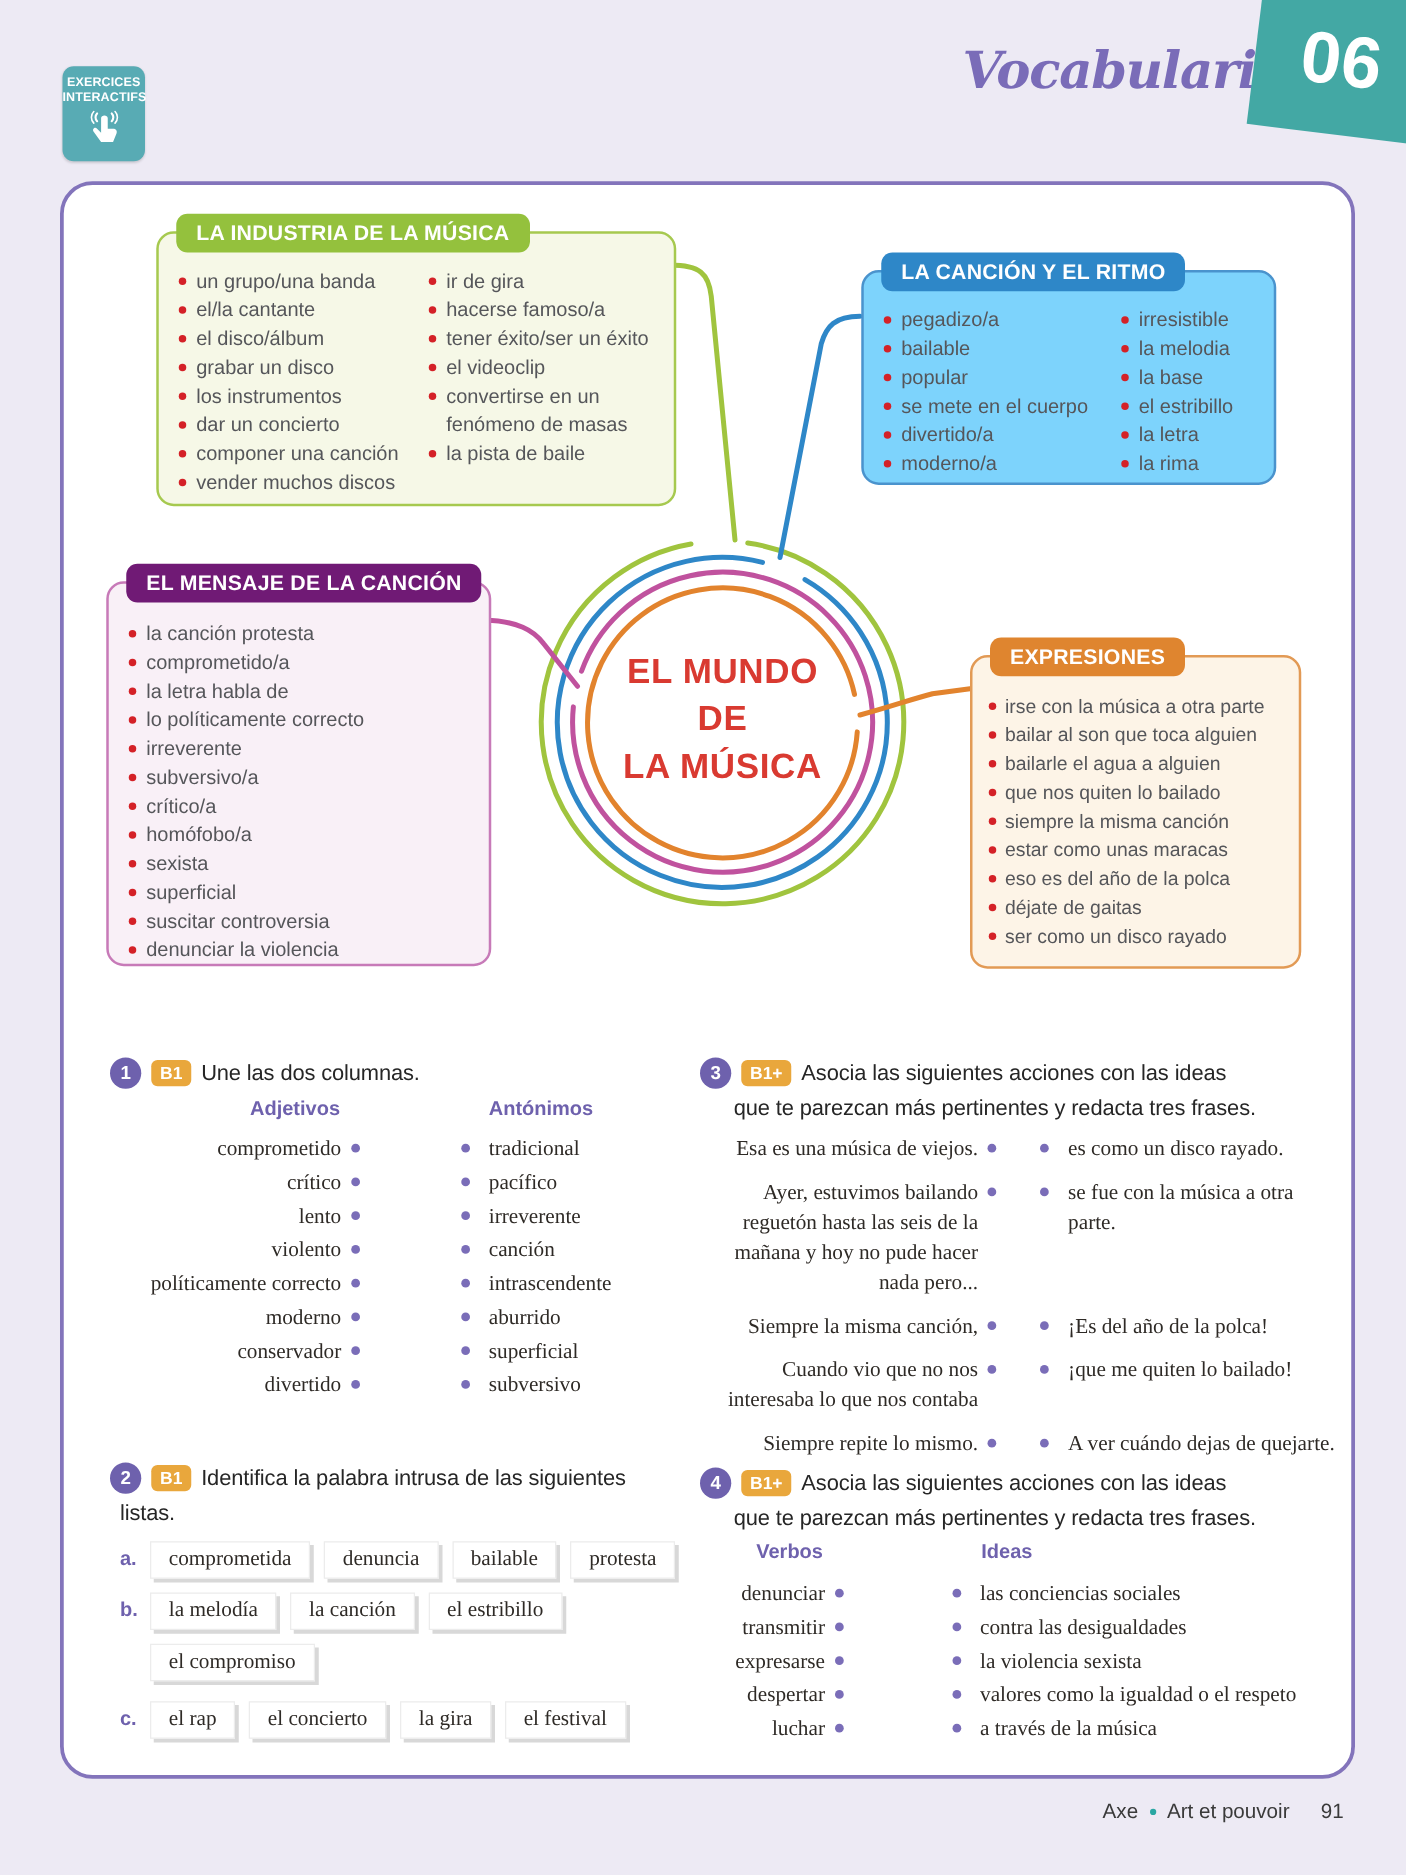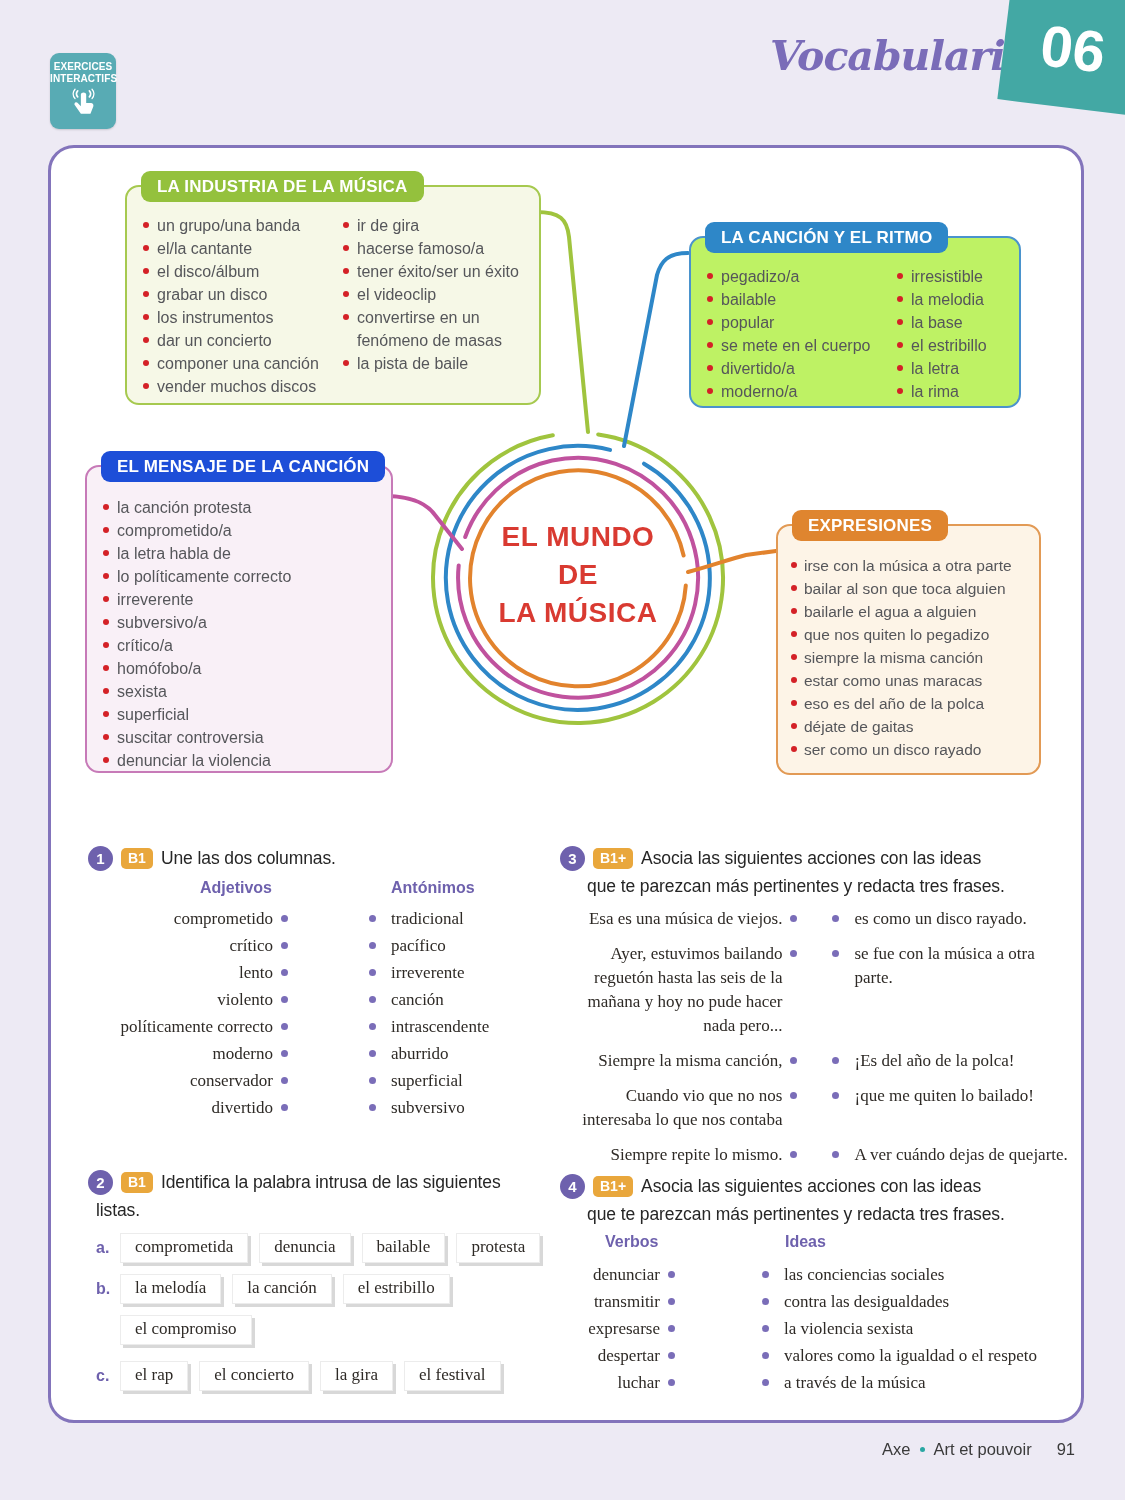--- a/index.html
+++ b/index.html
@@ -32,28 +32,28 @@
   .vi{display:flex;align-items:flex-start;font-size:16px;line-height:23px;color:#55565a}
   .rdot{flex:none;width:6px;height:6px;border-radius:50%;background:#d42127;margin:8px 8px 0 0}
   .cols{display:flex}
 
   .b-industria{left:125px;top:185px;width:412px;height:216px;background:#f6f8e7;border-color:#a6c94f}
   .b-industria .vtab{background:#94c13d}
   .b-industria .cols{padding:27px 8px 0 16px}
   .b-industria .c1{width:200px}
   .b-industria .c2{flex:1}
 
-  .b-cancion{left:689px;top:236px;width:328px;height:168px;background:#bef264;border-color:#4a93cd}
+  .b-cancion{left:689px;top:216px;width:328px;height:168px;background:#7dd3fc;border-color:#4a93cd}
   .b-cancion .vtab{background:#2e87c8}
   .b-cancion .cols{padding:27px 8px 0 16px}
   .b-cancion .c1{width:190px}
   .b-cancion .c2{flex:1}
 
   .b-mensaje{left:85px;top:465px;width:304px;height:304px;background:#f9f0f7;border-color:#c77ab8}
-  .b-mensaje .vtab{background:#1d4ed8}
+  .b-mensaje .vtab{background:#701a75}
   .b-mensaje .vlist{padding:29px 6px 0 16px}
 
   .b-expresiones{left:776px;top:524px;width:261px;height:247px;background:#fdf4e7;border-color:#e29a55}
   .b-expresiones .vtab{background:#df852f}
   .b-expresiones .vlist{padding:28px 2px 0 13px}
   .b-expresiones .vi{font-size:15.5px}
   .b-expresiones .rdot{margin-right:7px}
 
   .center-label{position:absolute;left:458px;top:518px;width:240px;z-index:2;text-align:center;
                 color:#d93a31;font-weight:bold;font-size:28px;line-height:38px;letter-spacing:.5px}
@@ -343,21 +343,21 @@
         <li class="vi">
           <span class="rdot"></span>
           <span>bailar al son que toca alguien</span>
         </li>
         <li class="vi">
           <span class="rdot"></span>
           <span>bailarle el agua a alguien</span>
         </li>
         <li class="vi">
           <span class="rdot"></span>
-          <span>que nos quiten lo pegadizo</span>
+          <span>que nos quiten lo bailado</span>
         </li>
         <li class="vi">
           <span class="rdot"></span>
           <span>siempre la misma canción</span>
         </li>
         <li class="vi">
           <span class="rdot"></span>
           <span>estar como unas maracas</span>
         </li>
         <li class="vi">

